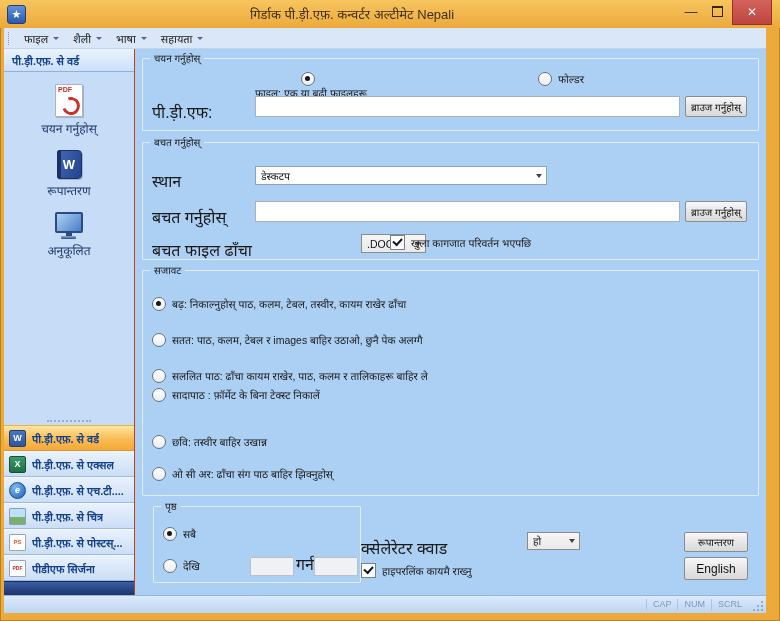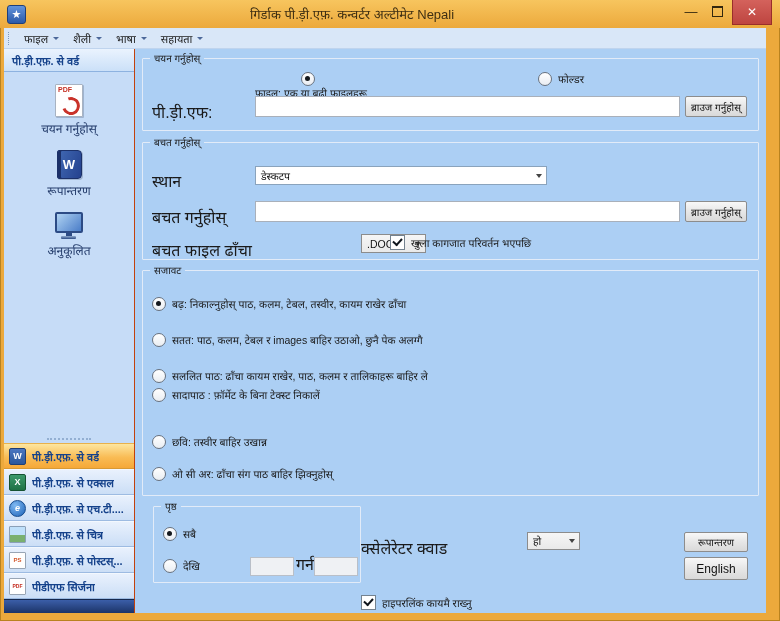--- a/index.html
+++ b/index.html
@@ -259,23 +259,29 @@
           <input class="txt dim" style="left: 96px; top: 50px; width: 38px; height: 15px;" value="">
           <span class="flabel" style="left:142px;top:46px;">गर्न</span>
           <input class="txt dim" style="left: 160px; top: 50px; width: 38px; height: 15px;" value="">
         </div>
 
         <span class="flabel" style="left:226px;top:488px;">क्सेलेरेटर क्वाड</span>
         <div class="combo gray" style="left:392px;top:483px;width:46px;height:16px;">
           <span>हो</span>
           <span class="co-arrow"></span>
         </div>
-        <div class="cb-row" style="left:226px;top:514px;margin-top:32px;">
+        <div class="cb-row" style="left:226px;top:514px;">
           <span class="checkbox checked"></span>
           <span>हाइपरलिंक कायमै राख्नु</span>
         </div>
         <div class="btn" style="left:549px;top:483px;width:62px;height:18px;">रूपान्तरण</div>
         <div class="btn btn-en" style="left:549px;top:508px;width:62px;height:21px;">English</div>
       </div>
     </div>
 
+    <div class="statusbar">
+      <span class="pane">CAP</span>
+      <span class="pane">NUM</span>
+      <span class="pane">SCRL</span>
+      <span class="sizegrip"></span>
+    </div>
   </div>
 </div>
 
 </body></html>

